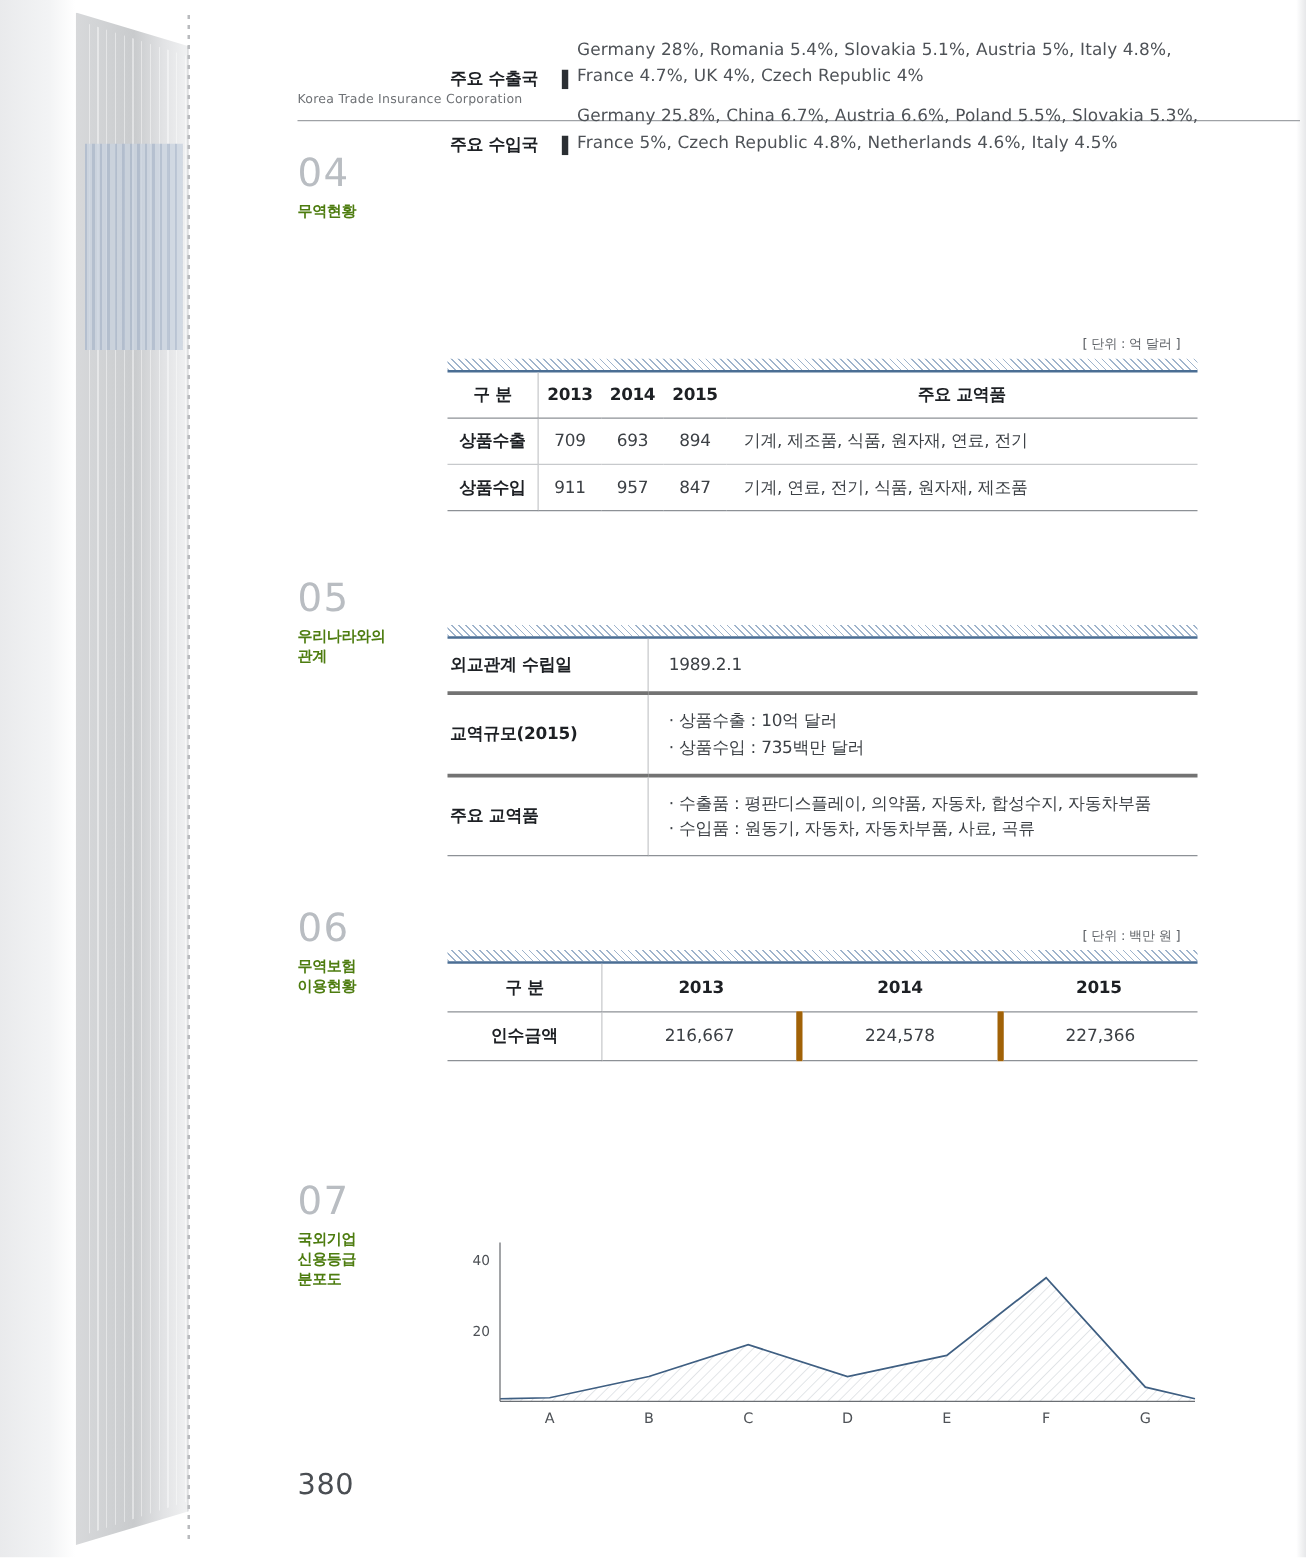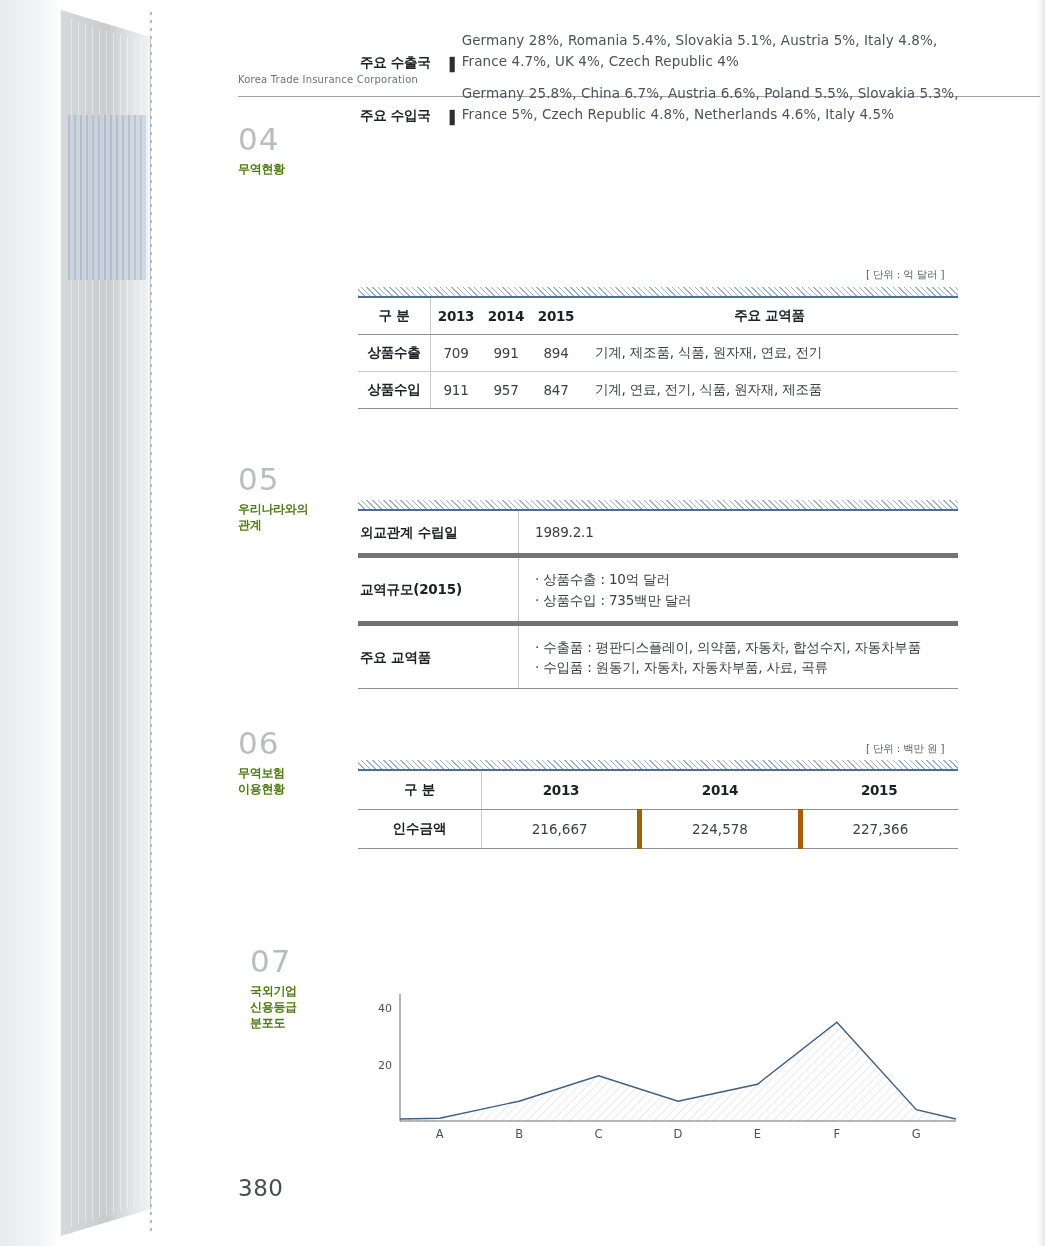--- a/index.html
+++ b/index.html
@@ -105,21 +105,21 @@
   .t04 tr:last-child td{border-bottom:1px solid #8d9196;}
   .t04 .c-div{width:72px;text-align:center;font-weight:700;color:#1d2024;border-right:1px solid #c7c9cc;}
   .t04 .c-y{width:50px;text-align:center;}
   .t04 .c-goods{padding-left:14px;text-align:left;}
   .t04 th.c-goods{text-align:center;padding-left:0;}
   
   #sec05{left:238px;top:464px;}
   .t05{position:absolute;left:358px;top:500px;width:600px;}
   .t05 table{font-size:13.5px;}
   .t05 td{
-    padding:11px 0;border-bottom:5px solid #737373;color:#3c4045;vertical-align:middle;
+    padding:11px 0;border-bottom:3px solid #737373;color:#3c4045;vertical-align:middle;
     letter-spacing:-.2px;line-height:1.5;
   }
   .t05 .k{
     width:158px;font-weight:700;color:#1d2024;border-right:1px solid #c7c9cc;
     padding-left:2px;
   }
   .t05 .v{padding-left:16px;}
   .t05 tr:last-child td{border-bottom:1px solid #8d9196;}
   
   #sec06{left:238px;top:728px;}
@@ -131,21 +131,21 @@
   }
   .t06 td{
     padding:10px 0;border-bottom:1px solid #c7c9cc;color:#3c4045;text-align:center;
   }
   .t06 tr:last-child td{border-bottom:1px solid #8d9196;}
   .t06 .c-div{width:126px;text-align:center;font-weight:700;color:#1d2024;border-right:1px solid #c7c9cc;}
   .t06 .c-num{width:158px;text-align:center;}
   .t06 td.c-num{border-right:5px solid #a16207;}
   .t06 td.c-num:last-child,.t06 th.c-num:last-child{border-right:none;}
   
-  #sec07{left:238px;top:946px;margin-left:12px;}
+  #sec07{left:238px;top:946px;}
   .chart-wrap{position:absolute;left:370px;top:980px;width:590px;height:165px;}
   .page-num{
     position:absolute;left:238px;top:1175px;font-size:23px;color:#4a4e53;letter-spacing:.5px;
   }
 </style>
 </head>
 <body>
 
 <div class="page-bg"></div>
 <div class="outer-shadow"></div>
@@ -190,21 +190,21 @@
         <th class="c-y">2013</th>
         <th class="c-y">2014</th>
         <th class="c-y">2015</th>
         <th class="c-goods">주요 교역품</th>
       </tr>
     </thead>
     <tbody>
       <tr>
         <td class="c-div">상품수출</td>
         <td class="c-y">709</td>
-        <td class="c-y">991</td>
+        <td class="c-y">693</td>
         <td class="c-y">894</td>
         <td class="c-goods">기계, 제조품, 식품, 원자재, 연료, 전기</td>
       </tr>
       <tr>
         <td class="c-div">상품수입</td>
         <td class="c-y">911</td>
         <td class="c-y">957</td>
         <td class="c-y">847</td>
         <td class="c-goods">기계, 연료, 전기, 식품, 원자재, 제조품</td>
       </tr>

